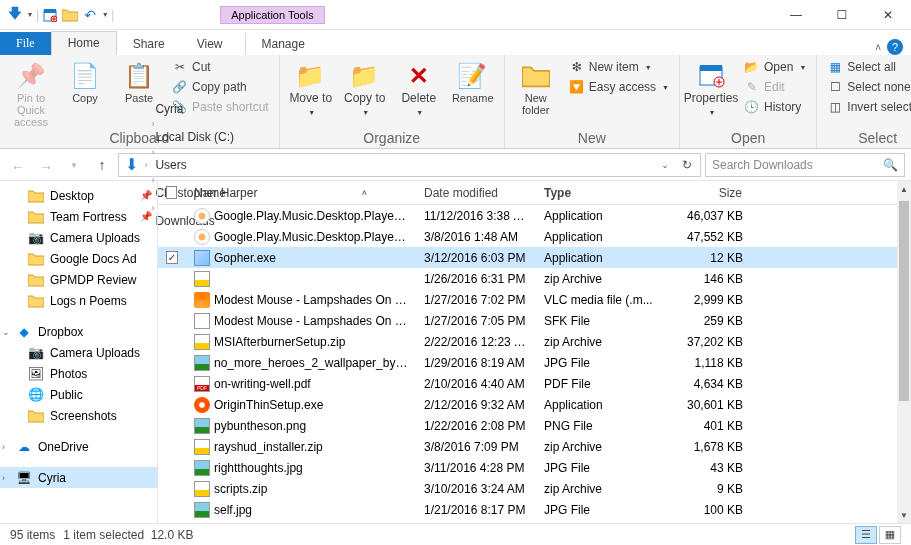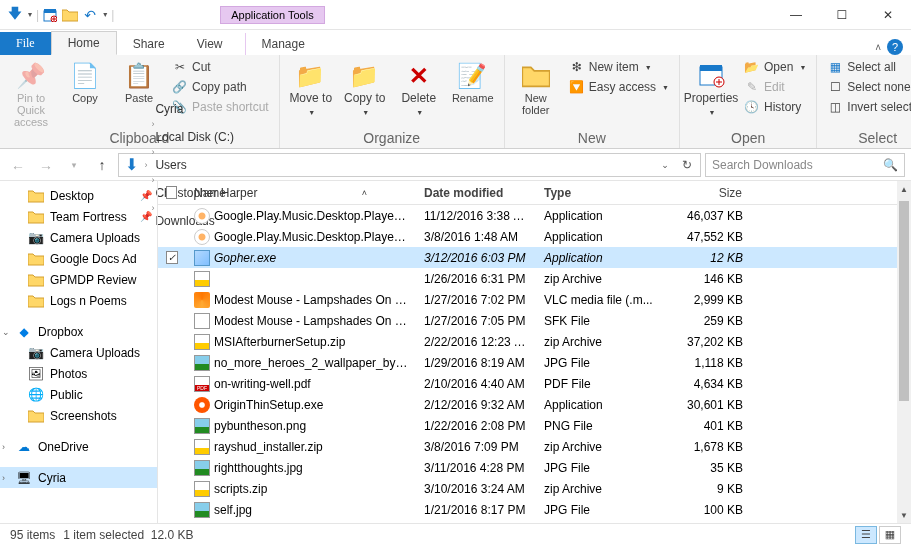--- a/index.html
+++ b/index.html
@@ -65,27 +65,27 @@
 .tree-ico { width: 16px; height: 16px; display: inline-flex; align-items: center; justify-content: center; }
 .tree-gap { height: 10px; }
 .tree-pin { margin-left: auto; color: #888; font-size: 10px; }
 
 .files { flex: 1; position: relative; overflow: hidden; }
 .fheader { display: flex; border-bottom: 1px solid #e5e5e5; height: 24px; align-items: center; color: #444; }
 .fheader .col { padding: 0 8px; border-right: 1px solid transparent; }
 .col-chk { width: 28px; display: flex; justify-content: center; }
 .col-name { width: 230px; display: flex; align-items: center; }
 .col-name .sort { margin-left: auto; padding-right: 40px; font-size: 9px; }
-.col-date { width: 120px; font-weight: bold; }
+.col-date { width: 120px; }
 .col-type { width: 125px; font-weight: bold; }
 .col-size { width: 90px; text-align: right; }
 
 .flist { overflow-y: auto; height: 318px; }
 .frow { display: flex; align-items: center; height: 21px; }
-.frow.sel { background: #cce8ff; font-style: italic; }
+.frow.sel { background: #cce8ff; }
 .frow .c { padding: 0 8px; overflow: hidden; text-overflow: ellipsis; white-space: nowrap; }
 .frow .c-chk { width: 28px; display: flex; justify-content: center; }
 .frow .c-name { width: 230px; display: flex; align-items: center; gap: 4px; }
 .frow .c-name .fi { width: 16px; height: 16px; display: inline-block; flex-shrink: 0; }
 .frow .c-name .fn { overflow: hidden; text-overflow: ellipsis; }
 .frow .c-date { width: 120px; }
 .frow .c-type { width: 125px; }
 .frow .c-size { width: 90px; text-align: right; }
 
 .vsb { position: absolute; right: 0; top: 0; bottom: 0; width: 14px; background: #f0f0f0; }
@@ -555,21 +555,21 @@
           <div class="c c-size">1,678 KB</div>
         </div>
         <div class="frow">
           <div class="c c-chk"></div>
           <div class="c c-name">
             <span class="fi icon-img"></span>
             <span class="fn">rightthoughts.jpg</span>
           </div>
           <div class="c c-date">3/11/2016 4:28 PM</div>
           <div class="c c-type">JPG File</div>
-          <div class="c c-size">35 KB</div>
+          <div class="c c-size">43 KB</div>
         </div>
         <div class="frow">
           <div class="c c-chk"></div>
           <div class="c c-name">
             <span class="fi icon-zip"></span>
             <span class="fn">scripts.zip</span>
           </div>
           <div class="c c-date">3/10/2016 3:24 AM</div>
           <div class="c c-type">zip Archive</div>
           <div class="c c-size">9 KB</div>

